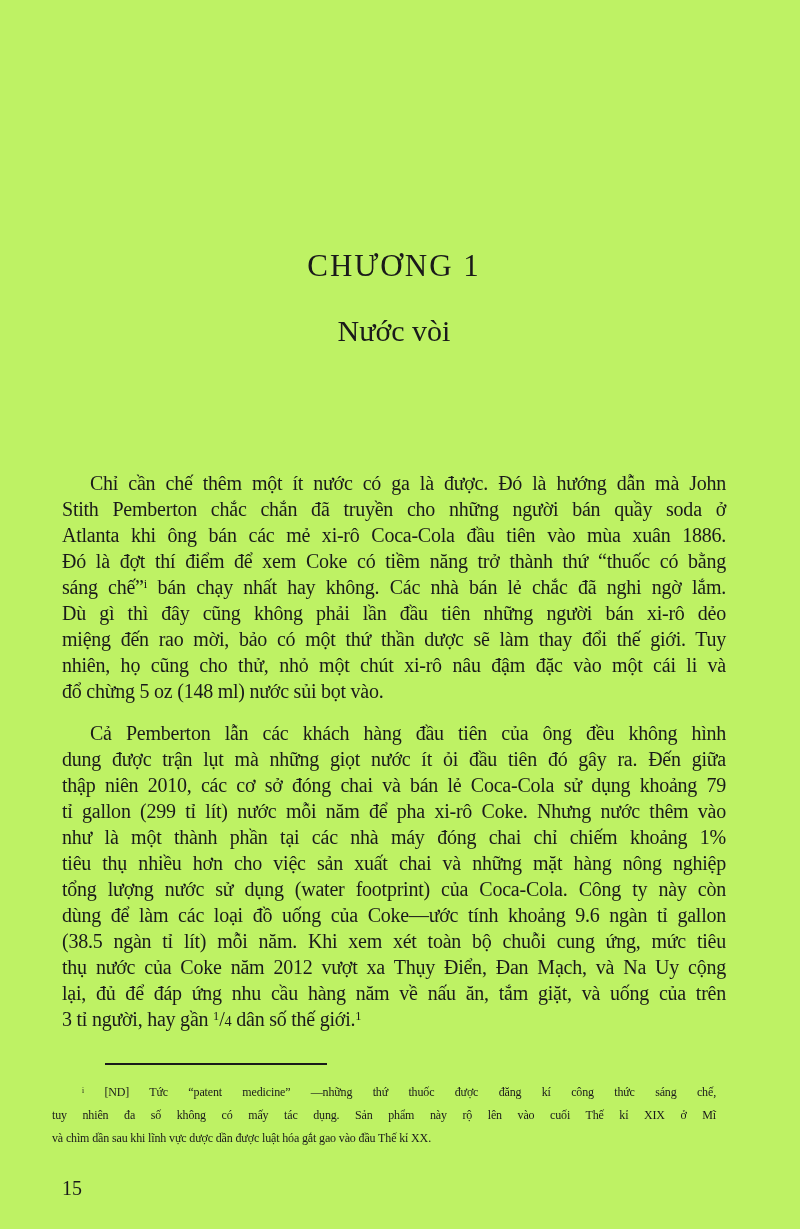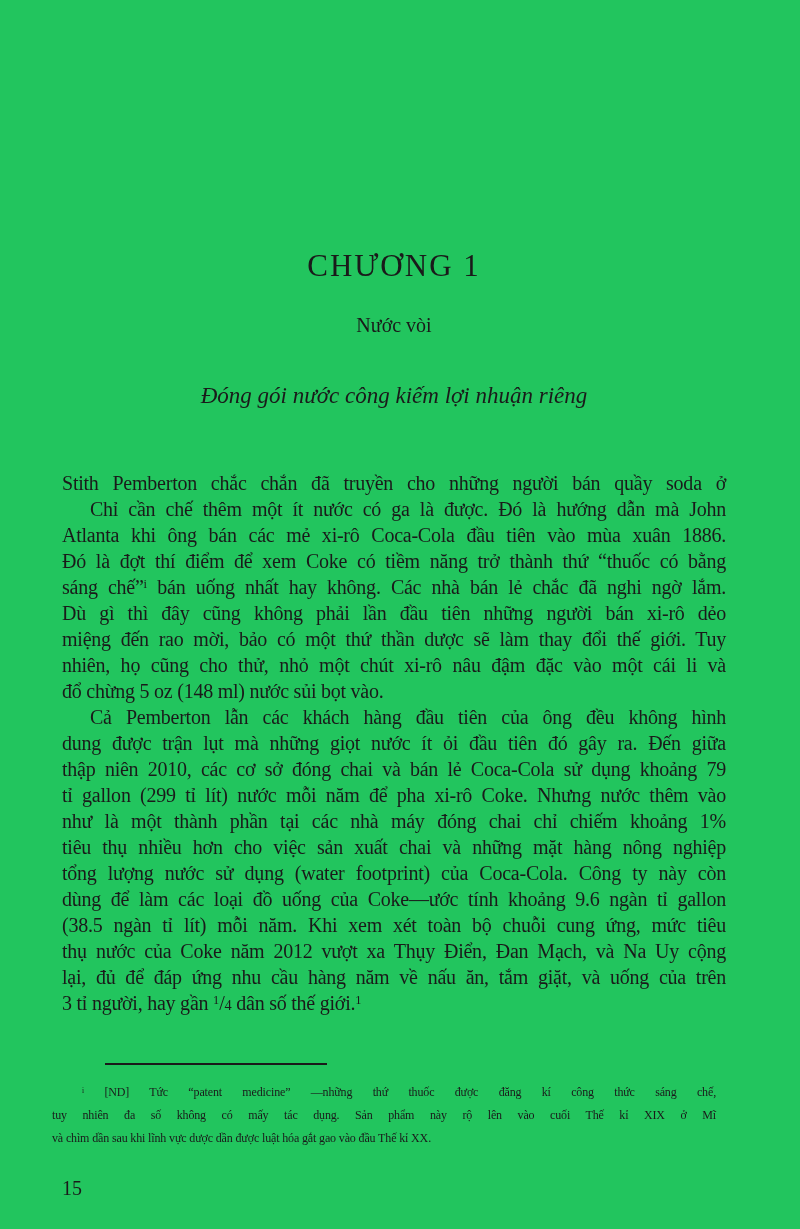--- a/index.html
+++ b/index.html
@@ -8,56 +8,56 @@
     height: 1229px;
     position: relative;
     background: #ffffff;
     color: #1a1a1a;
     font-family: "Liberation Serif", "DejaVu Serif", serif;
     overflow: hidden;
   }
   .page {
     position: absolute;
     inset: 0;
-    background: #22c55e;
+    background: #bef264;
   }
   .centered-block {
     position: absolute;
     left: 62px;
     width: 664px;
     text-align: center;
     white-space: nowrap;
   }
   .chapter-heading {
     top: 248px;
     font-size: 31px;
     letter-spacing: 2px;
     font-weight: 400;
   }
   .book-title {
     top: 314px;
-    font-size: 20px;
+    font-size: 30px;
     font-weight: 400;
   }
   .subtitle {
     top: 383px;
     font-size: 23px;
     font-style: italic;
     font-weight: 400;
   }
   .body-text {
     position: absolute;
     left: 62px;
     top: 470px;
     width: 664px;
     font-size: 20px;
     line-height: 26px;
     letter-spacing: -0.012em;
   }
-  .para + .para { }
+  .para + .para { margin-top: 16px; }
   .line {
     text-align: justify;
     text-align-last: justify;
     height: 26px;
   }
   .line.first { text-indent: 28px; }
   .line.last { text-align-last: left; }
   .footnote-rule {
     position: absolute;
     left: 105px;
@@ -97,29 +97,28 @@
 </style>
 </head>
 <body>
 
 <div class="page">
 
   <div class="centered-block chapter-heading">CHƯƠNG 1</div>
 
   <div class="centered-block book-title">Nước vòi</div>
 
-  <div class="centered-block subtitle">Đóng gói nước công kiếm lợi nhuận riêng</div>
 
   <div class="body-text">
       <div class="para">
+        <div class="line first">Chỉ cần chế thêm một ít nước có ga là được. Đó là hướng dẫn mà John</div>
         <div class="line">Stith Pemberton chắc chắn đã truyền cho những người bán quầy soda ở</div>
-        <div class="line first">Chỉ cần chế thêm một ít nước có ga là được. Đó là hướng dẫn mà John</div>
         <div class="line">Atlanta khi ông bán các mẻ xi-rô Coca-Cola đầu tiên vào mùa xuân 1886.</div>
         <div class="line">Đó là đợt thí điểm để xem Coke có tiềm năng trở thành thứ “thuốc có bằng</div>
-        <div class="line"><span>sáng chế”</span><span class="sup">i</span><span> bán uống nhất hay không. Các nhà bán lẻ chắc đã nghi ngờ lắm.</span></div>
+        <div class="line"><span>sáng chế”</span><span class="sup">i</span><span> bán chạy nhất hay không. Các nhà bán lẻ chắc đã nghi ngờ lắm.</span></div>
         <div class="line">Dù gì thì đây cũng không phải lần đầu tiên những người bán xi-rô dẻo</div>
         <div class="line">miệng đến rao mời, bảo có một thứ thần dược sẽ làm thay đổi thế giới. Tuy</div>
         <div class="line">nhiên, họ cũng cho thử, nhỏ một chút xi-rô nâu đậm đặc vào một cái li và</div>
         <div class="line last">đổ chừng 5 oz (148 ml) nước sủi bọt vào.</div>
       </div>
       <div class="para">
         <div class="line first">Cả Pemberton lẫn các khách hàng đầu tiên của ông đều không hình</div>
         <div class="line">dung được trận lụt mà những giọt nước ít ỏi đầu tiên đó gây ra. Đến giữa</div>
         <div class="line">thập niên 2010, các cơ sở đóng chai và bán lẻ Coca-Cola sử dụng khoảng 79</div>
         <div class="line">tỉ gallon (299 tỉ lít) nước mỗi năm để pha xi-rô Coke. Nhưng nước thêm vào</div>

